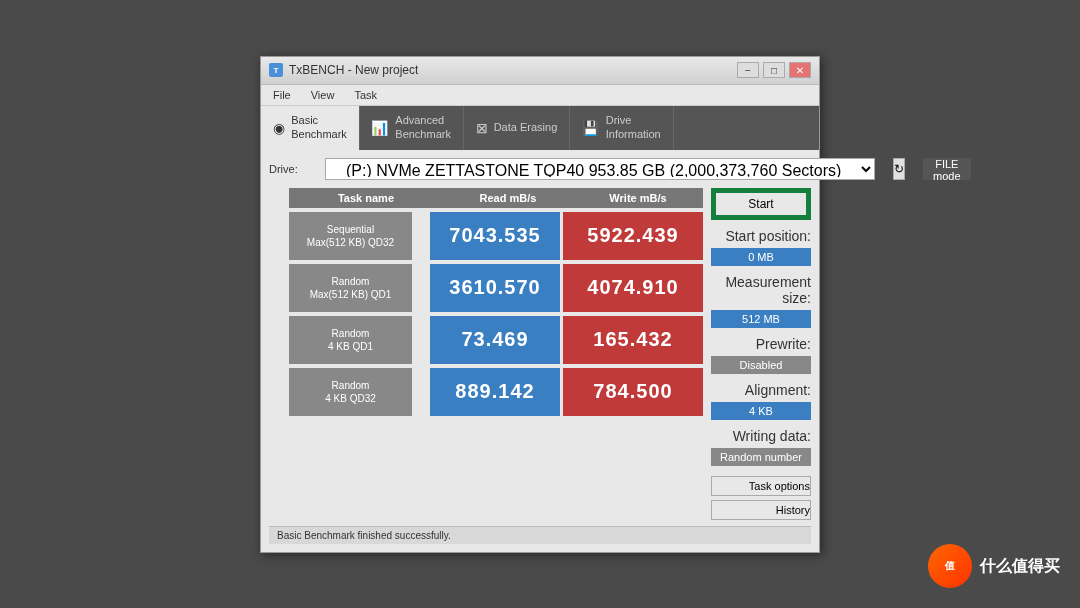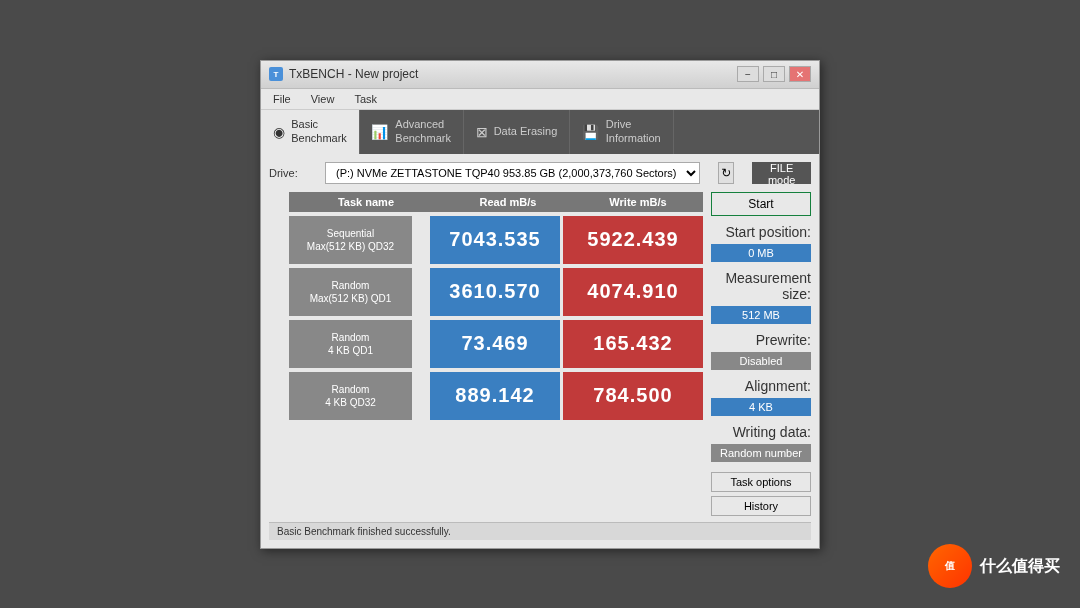--- a/index.html
+++ b/index.html
@@ -115,22 +115,22 @@
       gap: 18px;
       margin-bottom: 8px;
     }
     .drive-label {
       font-size: 11px;
       color: #333;
       min-width: 38px;
     }
     .drive-select {
       flex: 1;
-      font-size: 11px;
-      padding: 2px 6px;
+      font-size: 16px;
+      padding: 2px 16px;
       border: 1px solid #aaa;
       background: white;
       height: 22px;
     }
     .drive-refresh-btn {
       width: 22px;
       height: 22px;
       background: #e0e0e0;
       border: 1px solid #aaa;
       display: flex;
@@ -210,21 +210,21 @@
       margin-left: 3px;
     }
     .side-panel {
       width: 100px;
       display: flex;
       flex-direction: column;
       gap: 4px;
     }
     .start-btn {
       background: #e8e8e8;
-      border: 1px solid #15803d;
+      border: 5px solid #15803d;
       padding: 4px 0;
       font-size: 12px;
       text-align: center;
       cursor: pointer;
       width: 100%;
     }
     .side-label {
       font-size: 14px;
       color: #333;
       margin-top: 4px;
@@ -245,21 +245,21 @@
       background: #888;
     }
     .side-value-btn.blue {
       background: #3a7fc1;
     }
     .side-action-btn {
       background: #e8e8e8;
       border: 1px solid #aaa;
       padding: 3px 0;
       font-size: 11px;
-      text-align: center;
+      text-align: right;
       cursor: pointer;
       width: 100%;
     }
     .status-bar {
       background: #d8d8d8;
       border-top: 1px solid #bbb;
       padding: 3px 8px;
       font-size: 10px;
       color: #333;
       margin-top: 6px;

